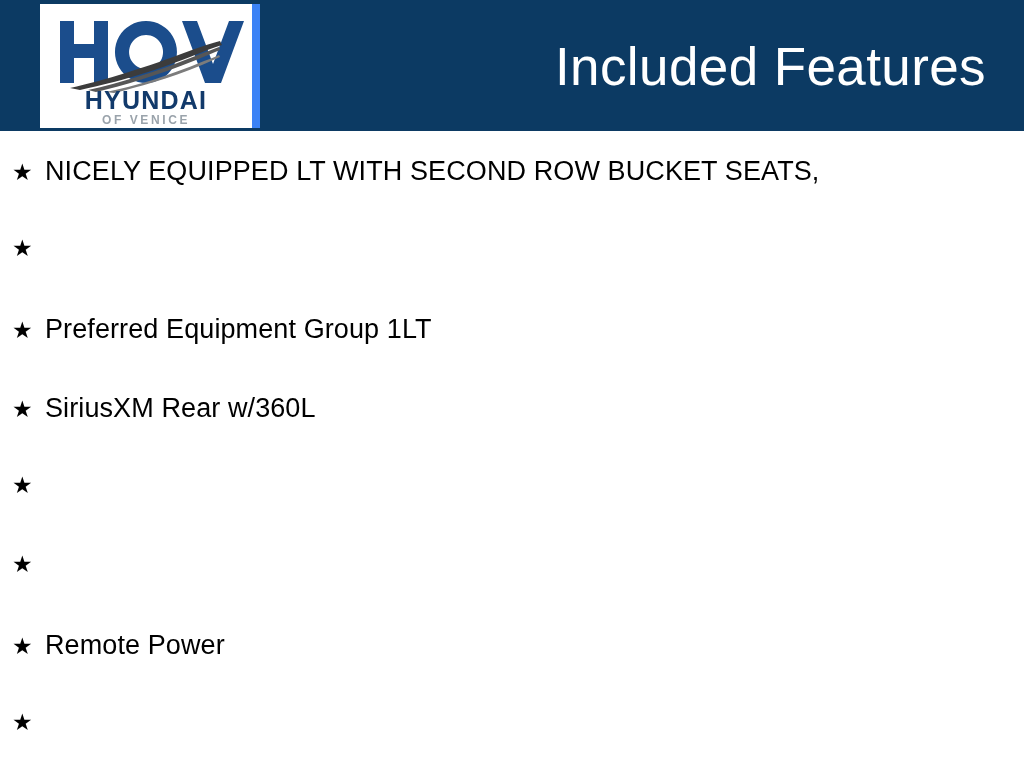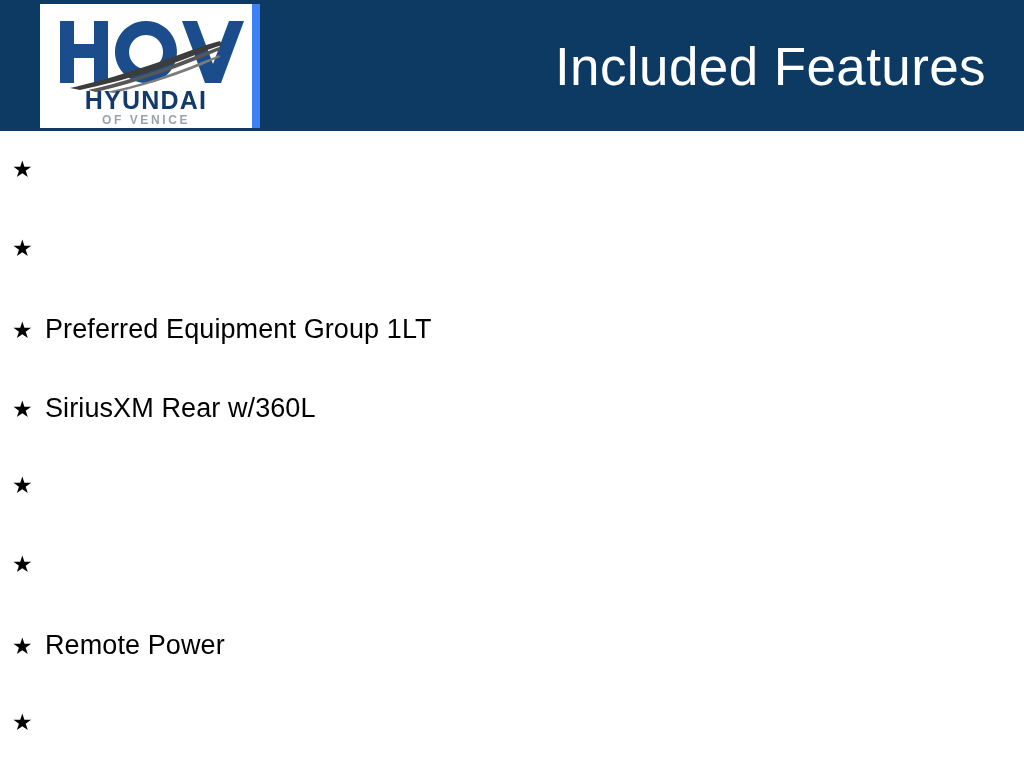--- a/index.html
+++ b/index.html
@@ -127,20 +127,21 @@
     </svg>
   </div>
 
   <div class="header-title">Included Features</div>
 </div>
 
 <ul class="features-list">
 
   <li class="feature-item">
     <span class="bullet-star">★</span>
+    <span class="feature-text">NICELY EQUIPPED LT WITH SECOND ROW BUCKET SEATS,</span>
   </li>
 
   <li class="feature-item">
     <span class="bullet-star">★</span>
   </li>
 
   <li class="feature-item">
     <span class="bullet-star">★</span>
     <span class="feature-text">Preferred Equipment Group 1LT</span>
   </li>

